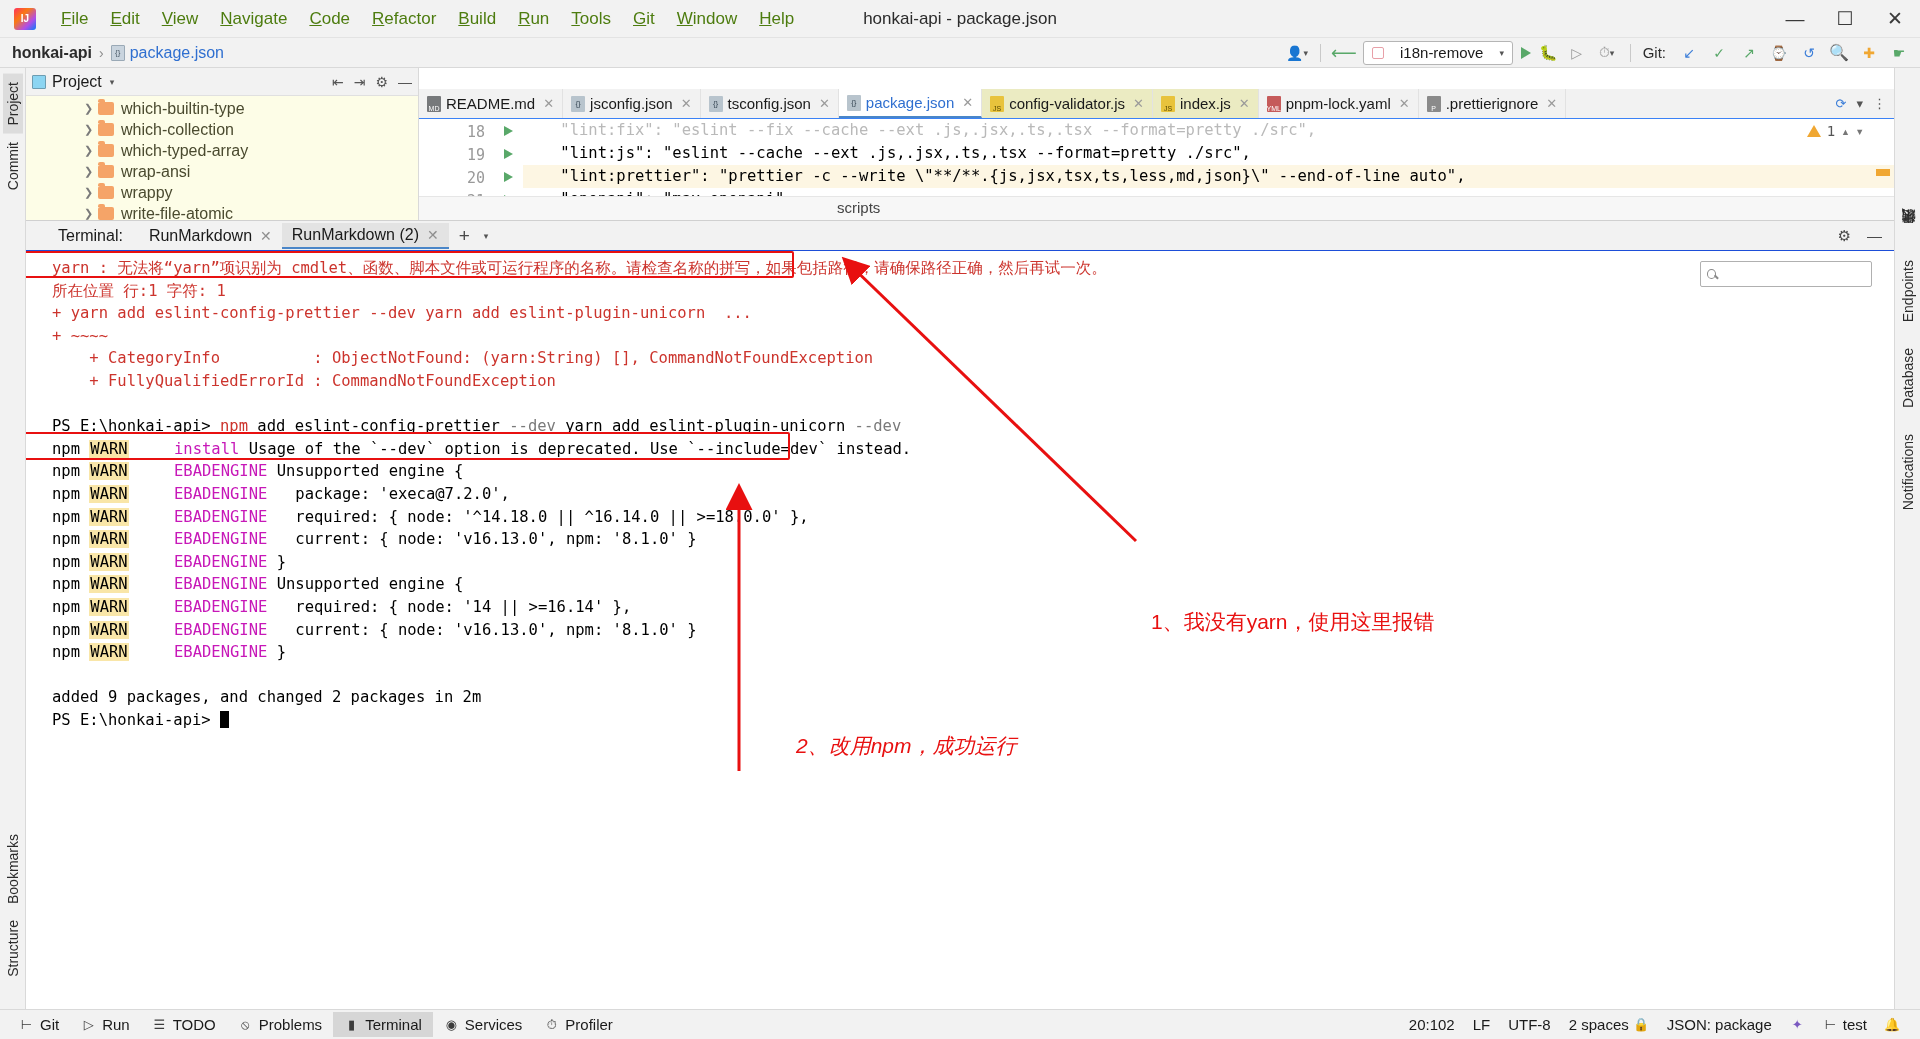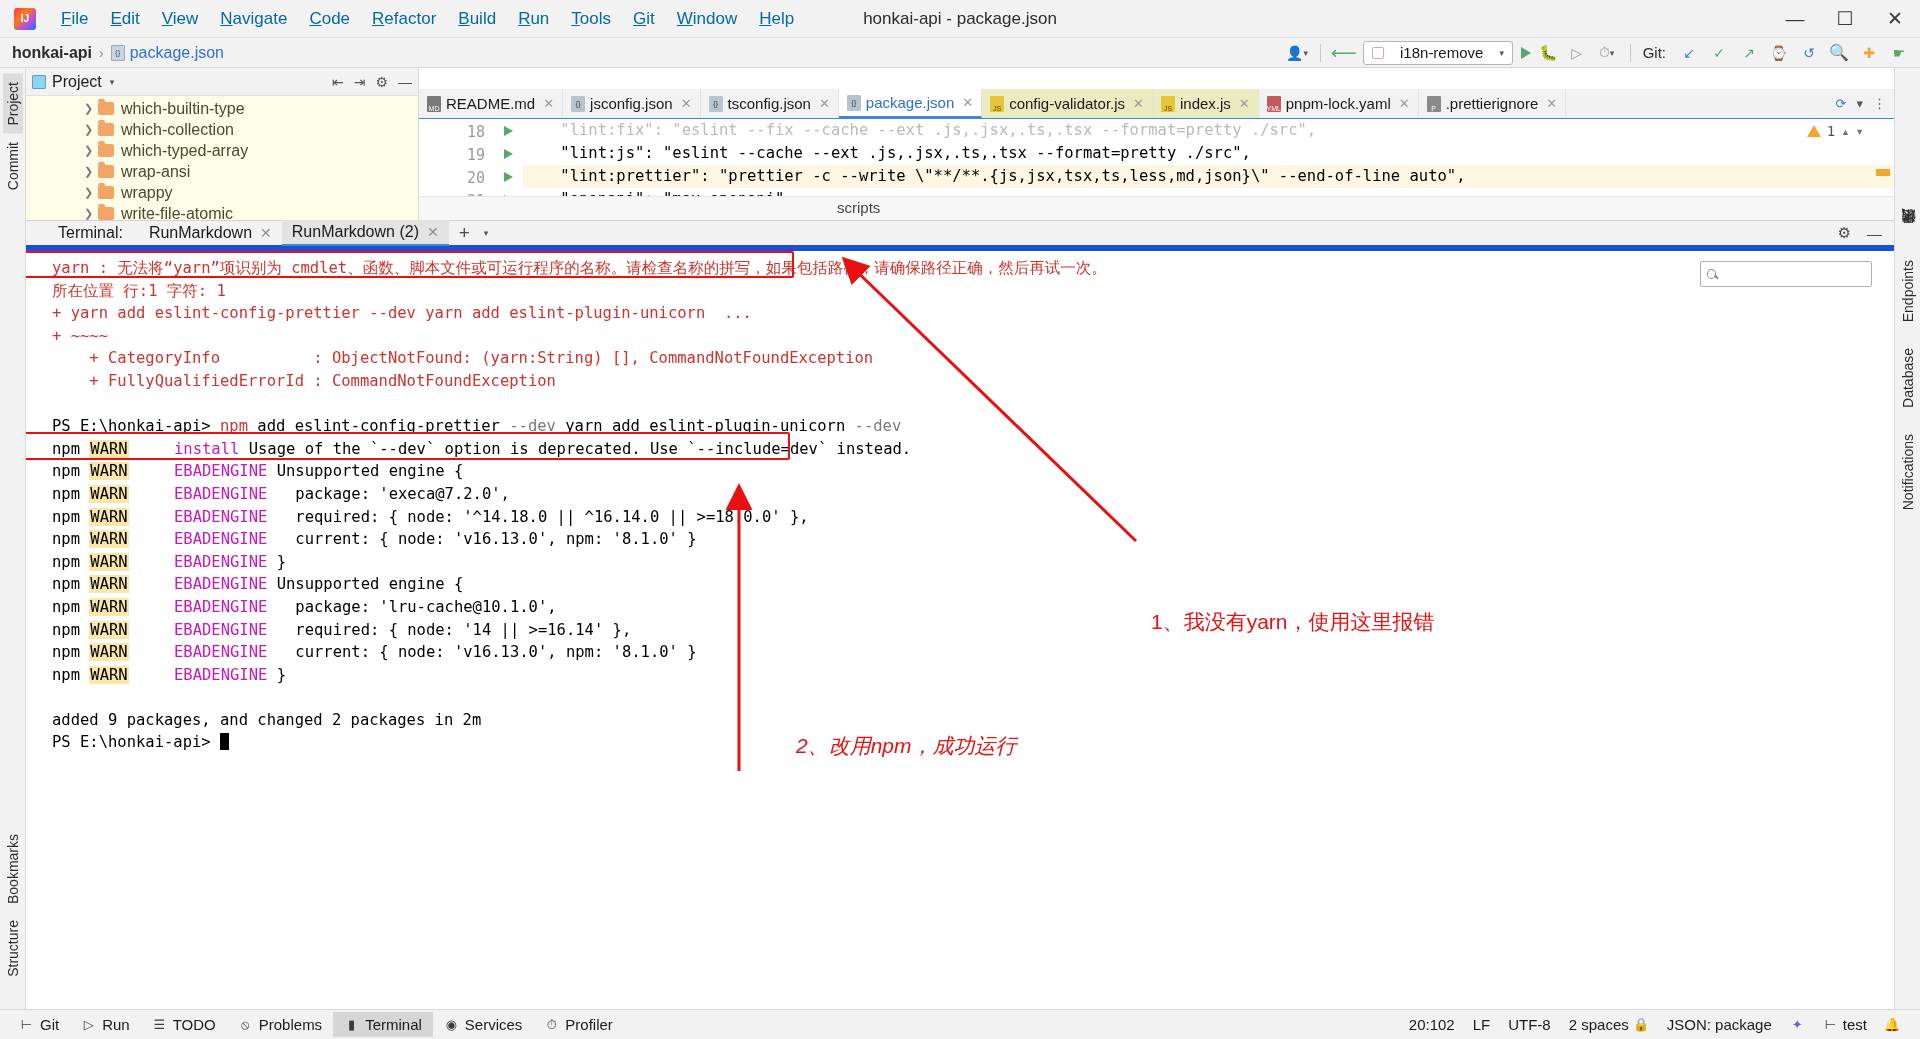--- a/index.html
+++ b/index.html
@@ -21,21 +21,21 @@
     width: 22px; height: 22px; margin-left: 14px; margin-right: 14px; flex: none;
     background: linear-gradient(135deg,#fe315d 0%,#f97a12 35%,#b24de8 70%,#087cfa 100%);
     border-radius: 3px; position: relative;
   }
   .ij-logo::after {
     content: "IJ"; position: absolute; inset: 0; color: #fff; font-size: 10px;
     font-weight: bold; display: flex; align-items: center; justify-content: center;
   }
   .menu { display: flex; align-items: center; gap: 0; }
   .menu-item {
-    padding: 4px 11px; font-size: 17px; color: #0369a1; cursor: default; white-space: nowrap;
+    padding: 4px 11px; font-size: 17px; color: #4d7c0f; cursor: default; white-space: nowrap;
   }
   .menu-item .mn { text-decoration: underline; }
   .win-title {
     position: absolute; left: 0; right: 0; text-align: center; font-size: 17px;
     color: #2b2b2b; pointer-events: none;
   }
   .win-buttons { margin-left: auto; display: flex; height: 100%; z-index: 2; }
   .win-btn {
     width: 50px; height: 100%; display: flex; align-items: center; justify-content: center;
     font-size: 19px; color: #3a3a3a;
@@ -127,21 +127,21 @@
   .cline.faded { color: #b9b9b9; }
   .breadcrumb-code { height: 24px; background: #f7f7f7; border-top: 1px solid #e6e6e6; font-size: 15px; color: #444; padding: 2px 0 0 418px; flex: none; font-family: "Liberation Sans", sans-serif;}
   .editor-warn { position: absolute; right: 30px; top: 4px; display: flex; align-items: center; gap: 6px; font-size: 14px; color: #555; }
   .warn-tri { width: 0;height:0;border-left:7px solid transparent;border-right:7px solid transparent;border-bottom:12px solid #f0a732; }
   .err-marker { position: absolute; right: 4px; width: 14px; height: 7px; background: #f0a732; }
 
   
   .termpane { flex: 1; display: flex; flex-direction: column; background: #fff; min-height: 0; border-top: 1px solid #d0d0d0; }
   .termhead {
     height: 30px; display: flex; align-items: center; background: #f2f2f2; flex: none;
-    border-bottom: 6px solid #1d4ed8; padding-left: 32px; font-size: 16px;
+    border-bottom: 1px solid #1d4ed8; padding-left: 32px; font-size: 16px;
   }
   .termlabel { color: #1a1a1a; margin-right: 16px; }
   .termtab { display: flex; align-items: center; gap: 8px; padding: 3px 10px; font-size: 16px; color: #1a1a1a; }
   .termtab.sel { background: #e3e3e3; border-bottom: 2px solid #4a86c8; }
   .termtab .x { color: #8f8f8f; font-size: 14px; }
   .term-plus { font-size: 19px; color: #4a4a4a; margin-left: 10px; }
   .term-head-right { margin-left: auto; display: flex; align-items: center; gap: 16px; padding-right: 12px; color: #4a4a4a; font-size: 15px;}
 
   .termbody {
     flex: 1; position: relative; background: #fff; overflow: hidden;
@@ -419,21 +419,20 @@
 
         <div class="tl"><span class="c-ps">PS E:\honkai-api&gt; </span><span class="c-cmd-red">npm</span><span> add eslint-config-prettier </span><span class="c-gray">--dev</span><span> yarn add eslint-plugin-unicorn </span><span class="c-gray">--dev</span></div>
 
         <div class="tl"><span>npm </span><span class="c-warn-bg">WARN</span><span class="c-magenta"> install</span><span> Usage of the `--dev` option is deprecated. Use `--include=dev` instead.</span></div>
         <div class="tl"><span>npm </span><span class="c-warn-bg">WARN</span><span class="c-magenta"> EBADENGINE</span><span> Unsupported engine {</span></div>
         <div class="tl"><span>npm </span><span class="c-warn-bg">WARN</span><span class="c-magenta"> EBADENGINE</span><span>   package: 'execa@7.2.0',</span></div>
         <div class="tl"><span>npm </span><span class="c-warn-bg">WARN</span><span class="c-magenta"> EBADENGINE</span><span>   required: { node: '^14.18.0 || ^16.14.0 || &gt;=18.0.0' },</span></div>
         <div class="tl"><span>npm </span><span class="c-warn-bg">WARN</span><span class="c-magenta"> EBADENGINE</span><span>   current: { node: 'v16.13.0', npm: '8.1.0' }</span></div>
         <div class="tl"><span>npm </span><span class="c-warn-bg">WARN</span><span class="c-magenta"> EBADENGINE</span><span> }</span></div>
         <div class="tl"><span>npm </span><span class="c-warn-bg">WARN</span><span class="c-magenta"> EBADENGINE</span><span> Unsupported engine {</span></div>
-        <div class="tl"><span>npm </span><span class="c-warn-bg">WARN</span><span class="c-magenta"> EBADENGINE</span><span>   package: 'lru-cache@10.1.0',</span></div>
         <div class="tl"><span>npm </span><span class="c-warn-bg">WARN</span><span class="c-magenta"> EBADENGINE</span><span>   required: { node: '14 || &gt;=16.14' },</span></div>
         <div class="tl"><span>npm </span><span class="c-warn-bg">WARN</span><span class="c-magenta"> EBADENGINE</span><span>   current: { node: 'v16.13.0', npm: '8.1.0' }</span></div>
         <div class="tl"><span>npm </span><span class="c-warn-bg">WARN</span><span class="c-magenta"> EBADENGINE</span><span> }</span></div>
 
         <div class="tl"></div>
         <div class="tl">added 9 packages, and changed 2 packages in 2m</div>
         <div class="tl"><span class="c-ps">PS E:\honkai-api&gt; </span><span class="c-cursor"></span></div>
 
         <div class="boxed" style="left:-22px; top:0px; width:790px; height:27px;"></div>
         <div class="boxed" style="left:-22px; top:181px; width:786px; height:28px;"></div>

